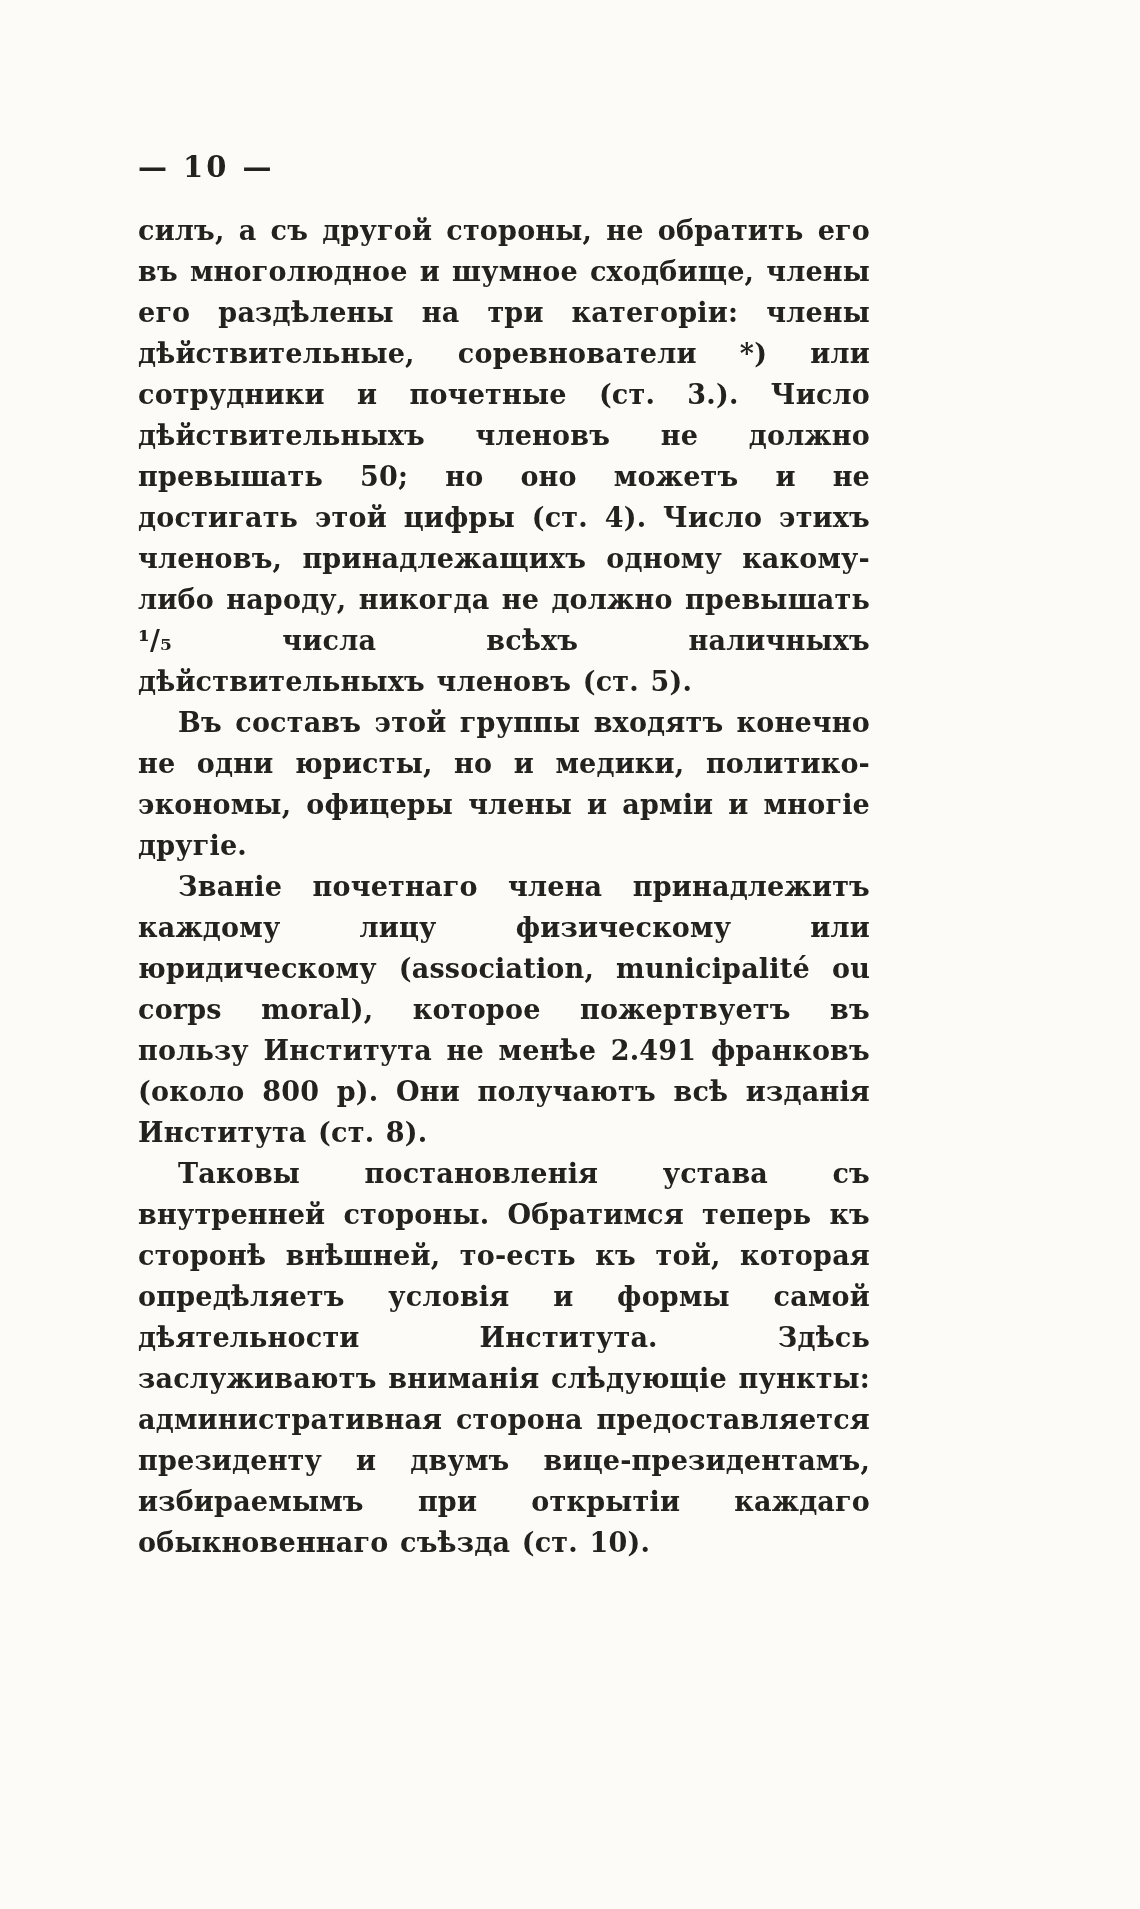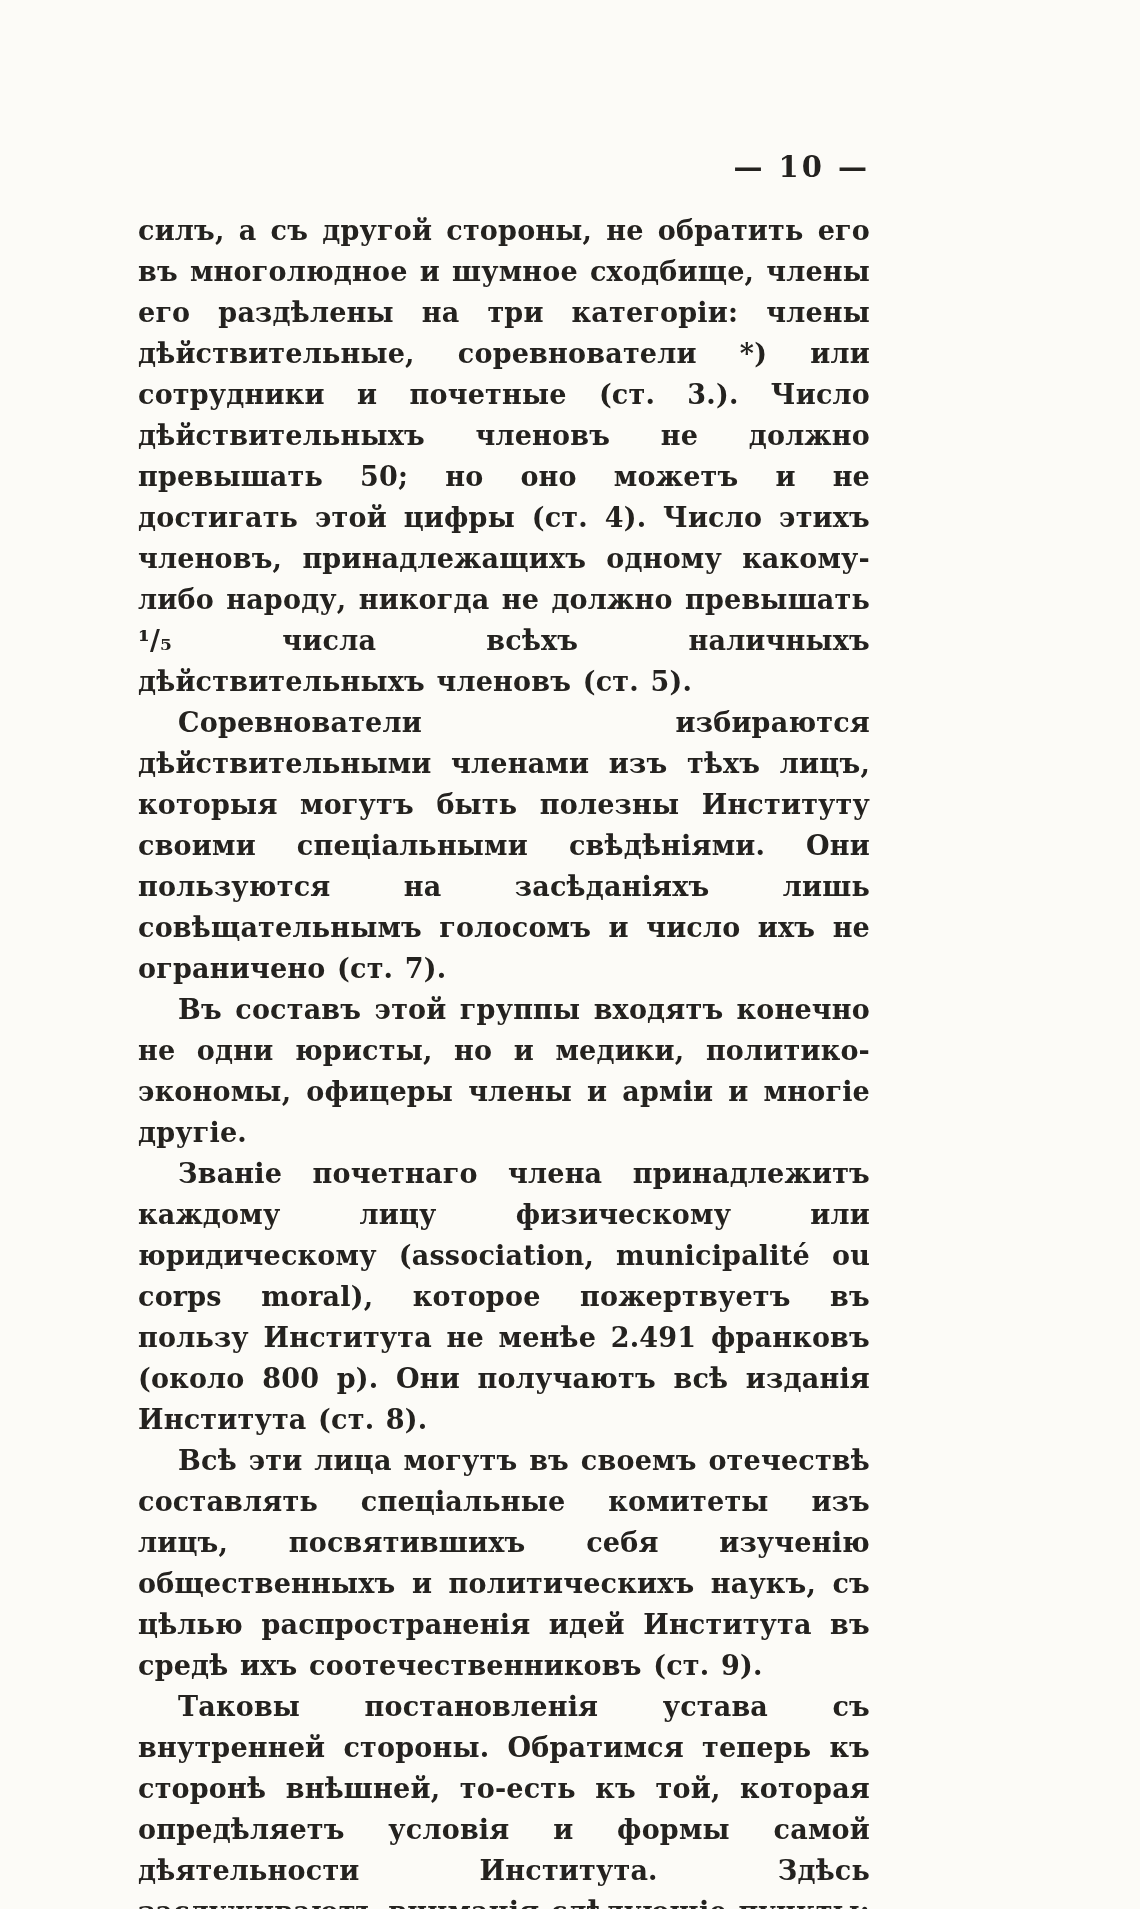--- a/index.html
+++ b/index.html
@@ -17,21 +17,21 @@
     font-family: "DejaVu Serif", serif;
     box-sizing: border-box;
     padding-top: 150px;
     overflow: hidden;
   }
   .content {
     width: 732px;
     margin-left: 138px;
   }
   .page-number {
-    text-align: right;
+    text-align: left;
     font-size: 29px;
     font-weight: bold;
     letter-spacing: 3px;
     margin-bottom: 26px;
   }
   .para {
     margin: 0;
     font-size: 27px;
     line-height: 41px;
     text-align: justify;
@@ -46,21 +46,19 @@
   }
 </style>
 </head>
 <body>
 
 <div class="page" style="--paper: #fcfbf7; --ink: #24221f;">
   <div class="content">
     <div class="page-number">— 10 —</div>
     <div id="paragraphs">
         <p class="para"><span>силъ, а съ другой стороны, не обратить его въ многолюдное и шумное сходбище, члены его раздѣлены на три категоріи: члены дѣйствительные, соревнователи *) или сотрудники и почетные (ст. 3.). Число дѣйствительныхъ членовъ не должно превышать 50; но оно можетъ и не достигать этой цифры (ст. 4). Число этихъ членовъ, принадлежащихъ одному какому-либо народу, никогда не должно превышать ¹/₅ числа всѣхъ наличныхъ дѣйствительныхъ членовъ (ст. 5).</span></p>
-        <p class="para indent"><span>Соревнователи избираются дѣйствительными членами изъ тѣхъ лицъ, которыя могутъ быть полезны Институту своими спеціальными свѣдѣніями. Они пользуются на засѣданіяхъ лишь совѣщательнымъ голосомъ и число ихъ не ограничено (ст. 7).</span></p>
         <p class="para indent"><span>Въ составъ этой группы входятъ конечно не одни юристы, но и медики, политико-экономы, офицеры члены и арміи и многіе другіе.</span></p>
         <p class="para indent"><span>Званіе почетнаго члена принадлежитъ каждому лицу физическому или юридическому (association, municipalité ou corps moral), которое пожертвуетъ въ пользу Института не менѣе 2.491 франковъ (около 800 р). Они получаютъ всѣ изданія Института (ст. 8).</span></p>
-        <p class="para indent"><span>Всѣ эти лица могутъ въ своемъ отечествѣ составлять спеціальные комитеты изъ лицъ, посвятившихъ себя изученію общественныхъ и политическихъ наукъ, съ цѣлью распространенія идей Института въ средѣ ихъ соотечественниковъ (ст. 9).</span></p>
         <p class="para indent"><span>Таковы постановленія устава съ внутренней стороны. Обратимся теперь къ сторонѣ внѣшней, то-есть къ той, которая опредѣляетъ </span><span class="italic">условія</span><span> и </span><span class="italic">формы</span><span> самой дѣятельности Института. Здѣсь заслуживаютъ вниманія слѣдующіе пункты: административная сторона предоставляется президенту и двумъ вице-президентамъ, избираемымъ при открытіи каждаго обыкновеннаго съѣзда (ст. 10).</span></p>
       </div>
 
   </div>
 </div>
 
 </body></html>

